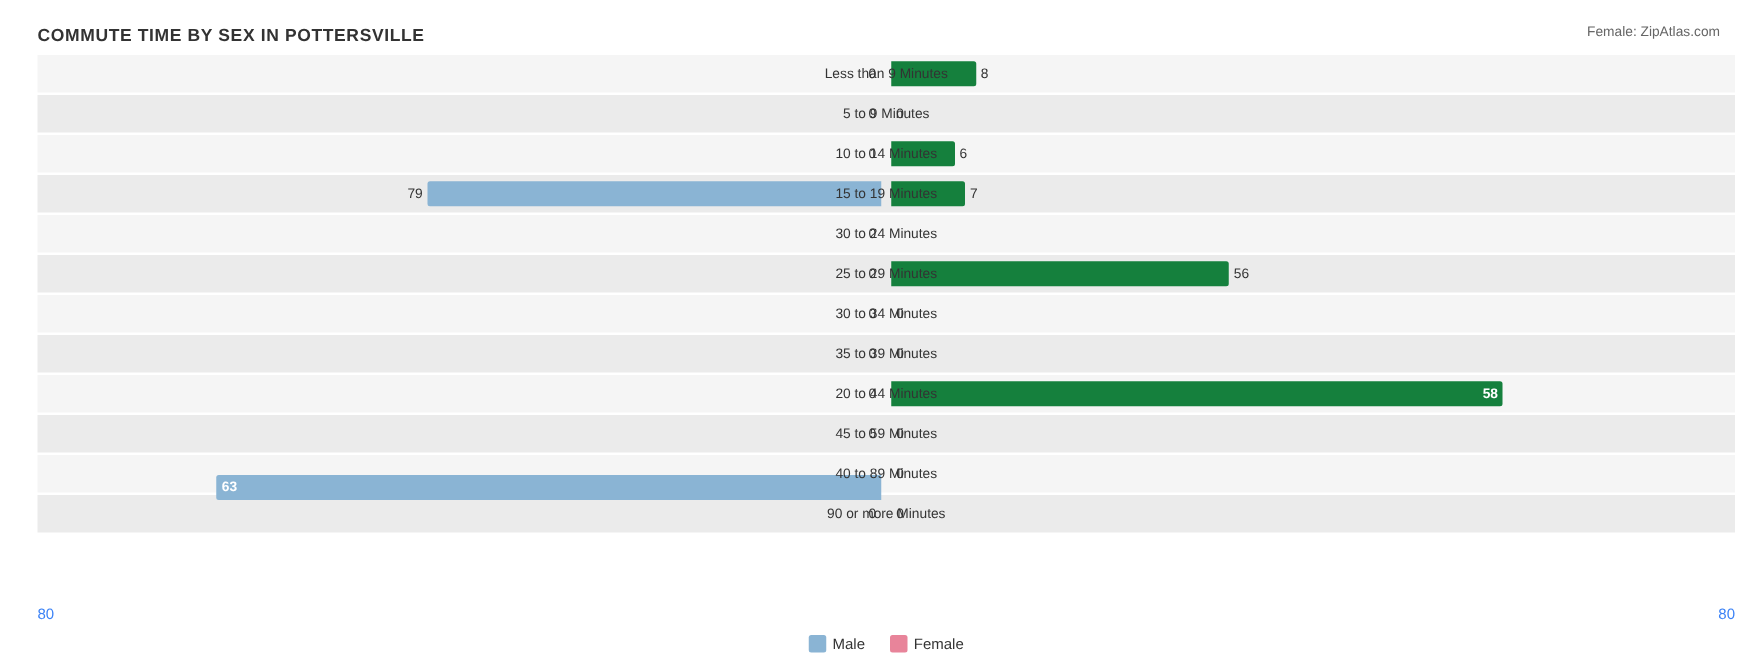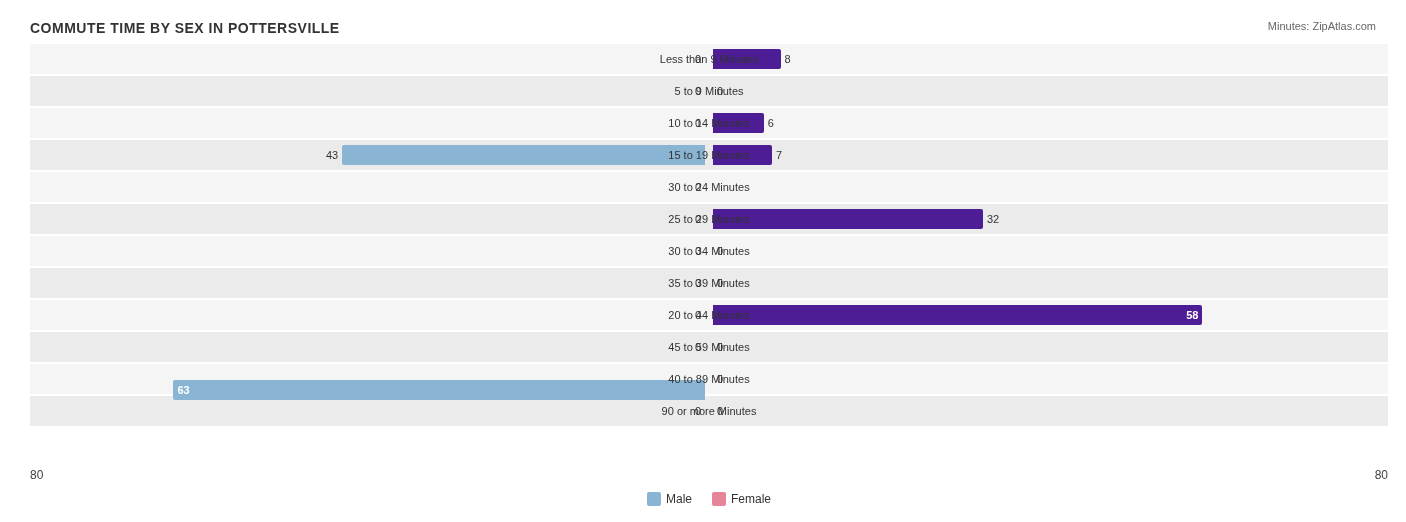--- a/index.html
+++ b/index.html
@@ -89,21 +89,21 @@
     }
     .bar-male {
       background: #8ab4d4;
       height: 20px;
       display: flex;
       align-items: center;
       justify-content: flex-start;
       border-radius: 2px 0 0 2px;
     }
     .bar-female {
-      background: #4c1d95;
+      background: #15803d;
       height: 20px;
       display: flex;
       align-items: center;
       justify-content: flex-end;
       border-radius: 0 2px 2px 0;
     }
     .bar-value-outside-left {
       margin-right: 4px;
       font-size: 11px;
       color: #333;
@@ -117,23 +117,23 @@
     }
     .bar-value-inside {
       font-size: 11px;
       color: #fff;
       font-weight: bold;
       padding: 0 4px;
     }
     .axis-labels {
       display: flex;
       justify-content: space-between;
-      margin-top: 4px;
+      margin-top: 20px;
       font-size: 12px;
-      color: #404040;
+      color: #3b82f6;
     }
     .legend {
       display: flex;
       justify-content: center;
       gap: 20px;
       margin-top: 10px;
       font-size: 12px;
       color: #333;
     }
     .legend-item {
@@ -147,21 +147,21 @@
       border-radius: 2px;
     }
     
     
   </style>
 </head>
 <body>
 
 <div class="chart-container">
   <div class="chart-title">COMMUTE TIME BY SEX IN POTTERSVILLE</div>
-  <div class="source-text">Minutes: ZipAtlas.com</div>
+  <div class="source-text">Female: ZipAtlas.com</div>
 
   <div class="chart-area" id="chart-area">
   <div class="row">
         <div class="row-bg"></div>
         <div class="left-section">
           <span class="bar-value-outside-left">0</span>
           <div class="bar-male" style="width: 0%;"></div>
         </div>
         <div class="label-center">Less than 9 Minutes</div>
         <div class="right-section">
@@ -189,21 +189,21 @@
         </div>
         <div class="label-center">10 to 14 Minutes</div>
         <div class="right-section">
           <div class="bar-female" style="width: 7.5%;"></div>
           <span class="bar-value-outside-right">6</span>
         </div>
       </div>
       <div class="row">
         <div class="row-bg alt"></div>
         <div class="left-section">
-          <span class="bar-value-outside-left">43</span>
+          <span class="bar-value-outside-left">79</span>
           <div class="bar-male" style="width: 53.75%;"></div>
         </div>
         <div class="label-center">15 to 19 Minutes</div>
         <div class="right-section">
           <div class="bar-female" style="width: 8.75%;"></div>
           <span class="bar-value-outside-right">7</span>
         </div>
       </div>
       <div class="row">
         <div class="row-bg"></div>
@@ -215,21 +215,21 @@
       </div>
       <div class="row">
         <div class="row-bg alt"></div>
         <div class="left-section">
           <span class="bar-value-outside-left">0</span>
           <div class="bar-male" style="width: 0%;"></div>
         </div>
         <div class="label-center">25 to 29 Minutes</div>
         <div class="right-section">
           <div class="bar-female" style="width: 40%;"></div>
-          <span class="bar-value-outside-right">32</span>
+          <span class="bar-value-outside-right">56</span>
         </div>
       </div>
       <div class="row">
         <div class="row-bg"></div>
         <div class="left-section">
           <span class="bar-value-outside-left">0</span>
           <div class="bar-male" style="width: 0%;"></div>
         </div>
         <div class="label-center">30 to 34 Minutes</div>
         <div class="right-section">

